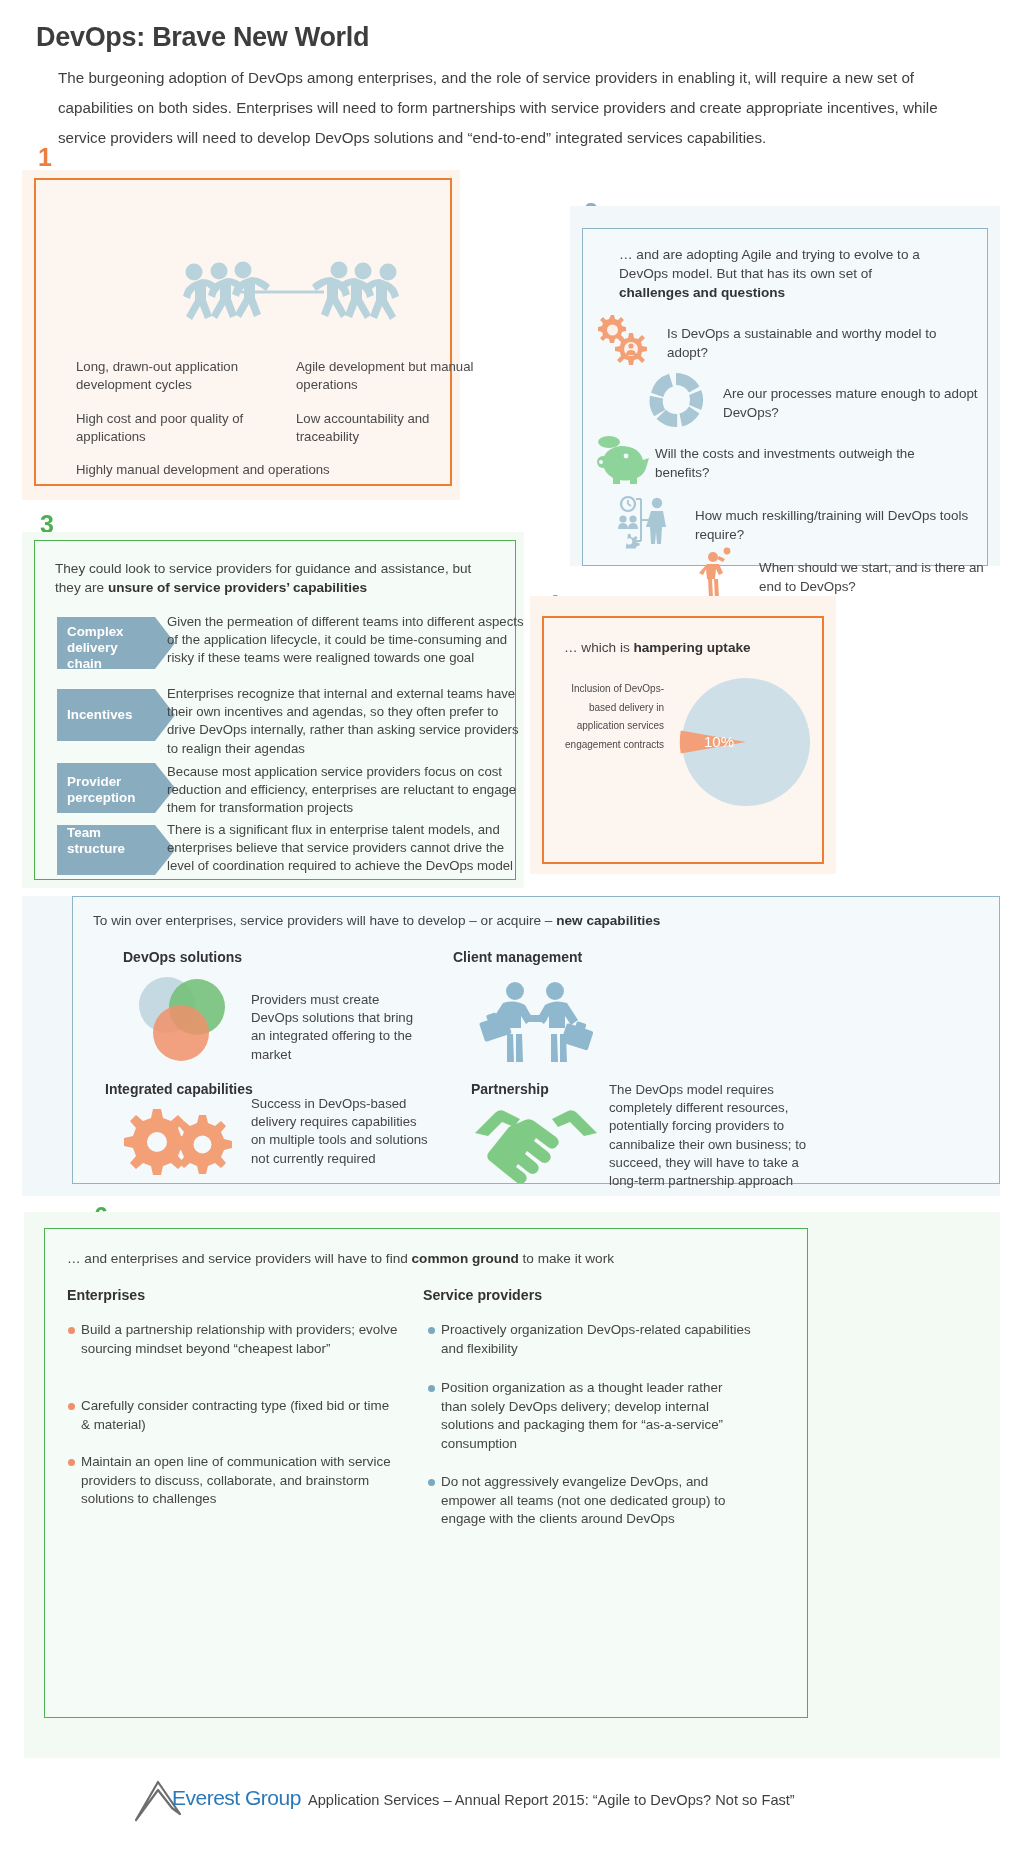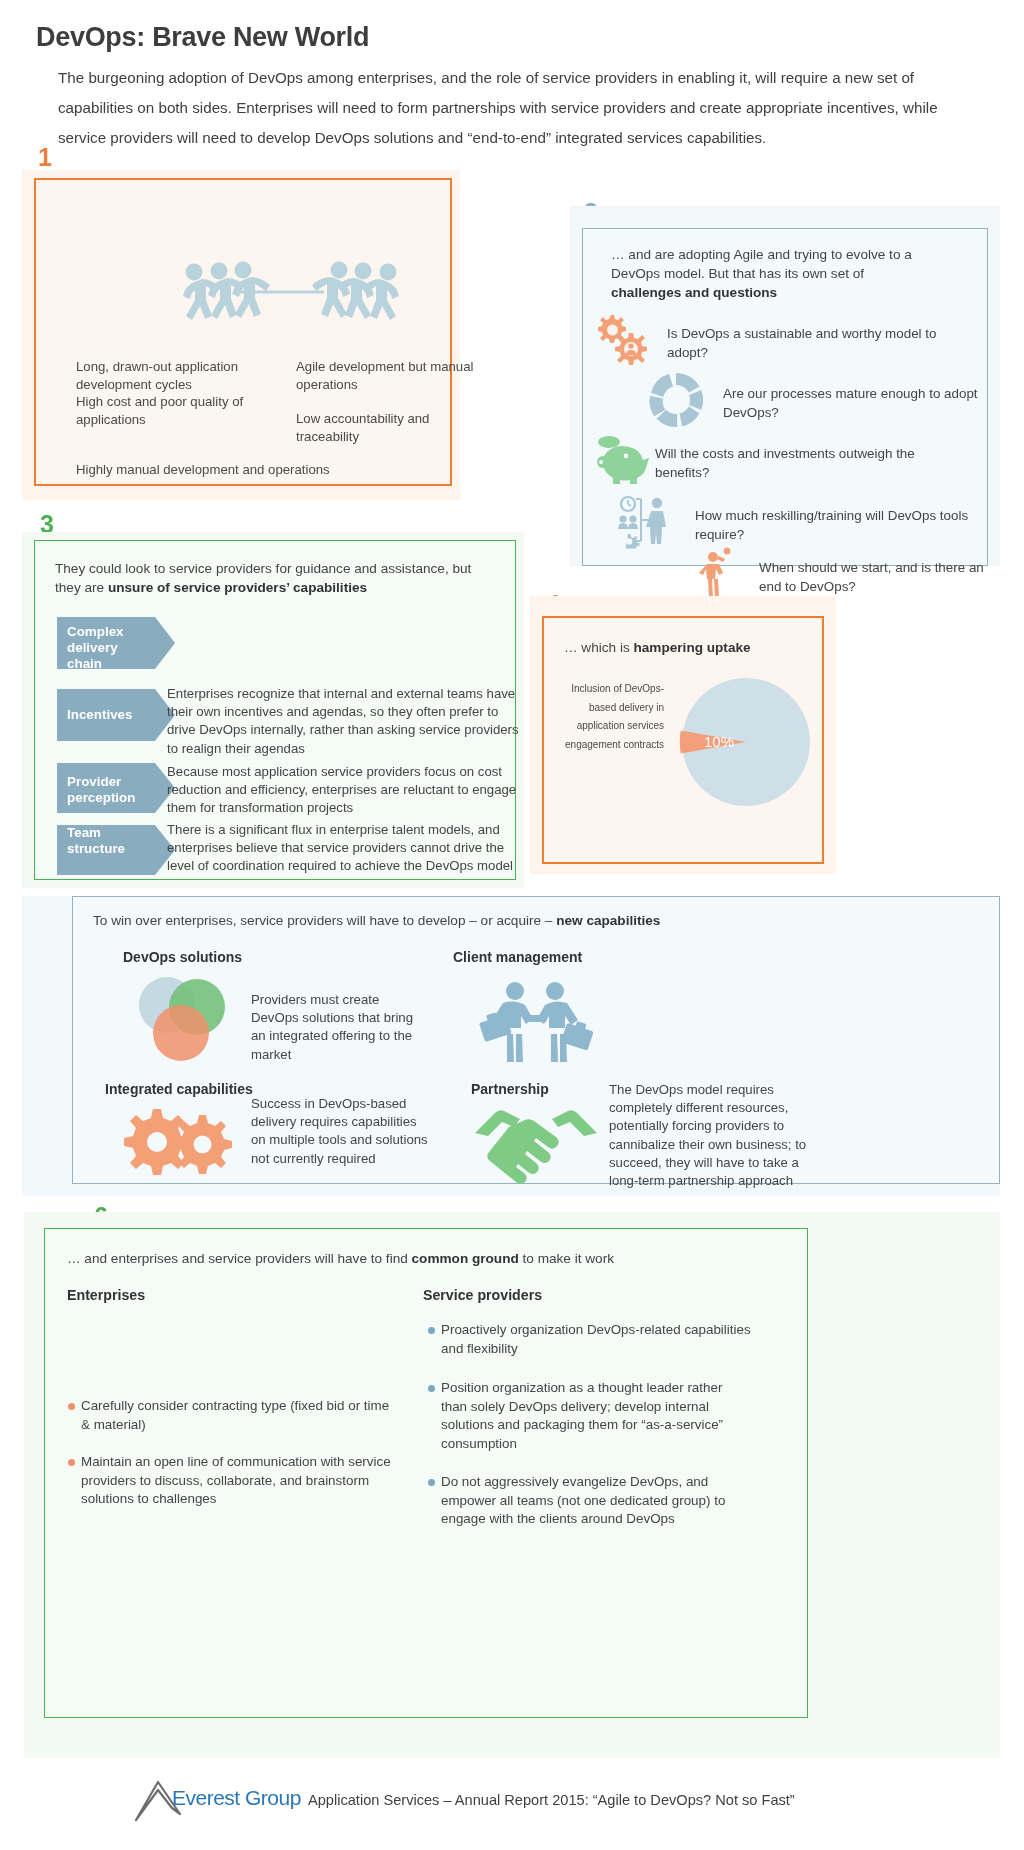--- a/index.html
+++ b/index.html
@@ -52,21 +52,21 @@
     position: absolute; width: 210px; font-size: 13.2px; line-height: 18px;
     color: #4a4a4a; padding-left: 12px;
   }
   .dot {
     position: absolute; border-radius: 50%; width: 26px; height: 26px; z-index: -1;
   }
   .dot-blue  { background: #d4e4ea; }
   .dot-orange{ background: #f3a07a; }
 
   
-  .s2-lead { position: absolute; left: 28px; top: 16px; width: 320px; }
+  .s2-lead { position: absolute; left: 36px; top: 16px; width: 320px; }
   .q-item { position: absolute; font-size: 13.4px; line-height: 18.5px; color: #444; }
 
   
   .s3-lead { position: absolute; left: 20px; top: 18px; width: 440px; }
   .chev {
     position: absolute; width: 98px;
     background: #8aacbf; color: #fff; font-weight: bold;
     font-size: 13.4px; line-height: 16px; padding: 7px 6px 7px 10px;
   }
   .chev:after {
@@ -165,21 +165,21 @@
       </svg>
     </div>
 
     <div class="dot dot-blue" style="left:24px; top:175px;"></div>
     <div class="b1" style="left:28px; top:178px;">Long, drawn-out application development cycles</div>
 
     <div class="dot dot-orange" style="left:244px; top:171px;"></div>
     <div class="b1" style="left:248px; top:178px;">Agile development but manual operations</div>
 
     <div class="dot dot-orange" style="left:24px; top:222px;"></div>
-    <div class="b1" style="left:28px; top:213px;">High cost and poor quality of applications</div>
+    <div class="b1" style="left:28px; top:230px;">High cost and poor quality of applications</div>
 
     <div class="dot dot-blue" style="left:244px; top:222px;"></div>
     <div class="b1" style="left:248px; top:230px;">Low accountability and traceability</div>
 
     <div class="dot dot-blue" style="left:24px; top:273px;"></div>
     <div class="b1" style="left:28px; top:281px; width:330px;">Highly manual development and operations</div>
   </div>
 
   <div class="secnum num-blue" style="left:584px; top:200px;">2</div>
   <div class="shade shade-blue" style="left:570px; top:206px; width:430px; height:360px;"></div>
@@ -275,20 +275,21 @@
 
   <div class="secnum num-green" style="left:40px; top:512px;">3</div>
   <div class="shade shade-green" style="left:22px; top:532px; width:502px; height:356px;"></div>
   <div class="box box-green" style="left:34px; top:540px; width:482px; height:340px;">
 
     <div class="s3-lead bodytext">
       <span>They could look to service providers for guidance and assistance, but they are </span><b>unsure of service providers’ capabilities</b>
     </div>
 
     <div class="chev" style="left: 22px; top: 76px; height: 52px; --h: 52px;">Complex delivery chain</div>
+    <div class="chevtext" style="top:72px;">Given the permeation of different teams into different aspects of the application lifecycle, it could be time-consuming and risky if these teams were realigned towards one goal</div>
 
     <div class="chev" style="left: 22px; top: 148px; height: 52px; padding-top: 18px; --h: 52px;">Incentives</div>
     <div class="chevtext" style="top:144px;">Enterprises recognize that internal and external teams have their own incentives and agendas, so they often prefer to drive DevOps internally, rather than asking service providers to realign their agendas</div>
 
     <div class="chev" style="left: 22px; top: 222px; height: 50px; padding-top: 11px; --h: 50px;">Provider perception</div>
     <div class="chevtext" style="top:222px;">Because most application service providers focus on cost reduction and efficiency, enterprises are reluctant to engage them for transformation projects</div>
 
     <div class="chev" style="left: 22px; top: 284px; height: 50px; padding-top: 0; --h: 50px;">Team structure</div>
     <div class="chevtext" style="top:280px;">There is a significant flux in enterprise talent models, and enterprises believe that service providers cannot drive the level of coordination required to achieve the DevOps model</div>
   </div>
@@ -387,20 +388,24 @@
 
   <div class="secnum num-green" style="left:94px; top:1204px;">6</div>
   <div class="shade shade-green" style="left:24px; top:1212px; width:976px; height:546px;"></div>
   <div class="box box-green" style="left:44px; top:1228px; width:764px; height:490px;">
 
     <div class="s6-lead bodytext">
       <span>… and enterprises and service providers will have to find </span><b>common ground</b><span> to make it work</span>
     </div>
 
     <div class="colhead" style="left:22px; top:58px;">Enterprises</div>
+    <div class="li" style="left:36px; top:92px; width:318px;">
+      <span class="bdot bdot-o"></span>
+      <span>Build a partnership relationship with providers; evolve sourcing mindset beyond “cheapest labor”</span>
+    </div>
     <div class="li" style="left:36px; top:168px; width:318px;">
       <span class="bdot bdot-o"></span>
       <span>Carefully consider contracting type (fixed bid or time &amp; material)</span>
     </div>
     <div class="li" style="left:36px; top:224px; width:330px;">
       <span class="bdot bdot-o"></span>
       <span>Maintain an open line of communication with service providers to discuss, collaborate, and brainstorm solutions to challenges</span>
     </div>
 
     <div class="colhead" style="left:378px; top:58px;">Service providers</div>

